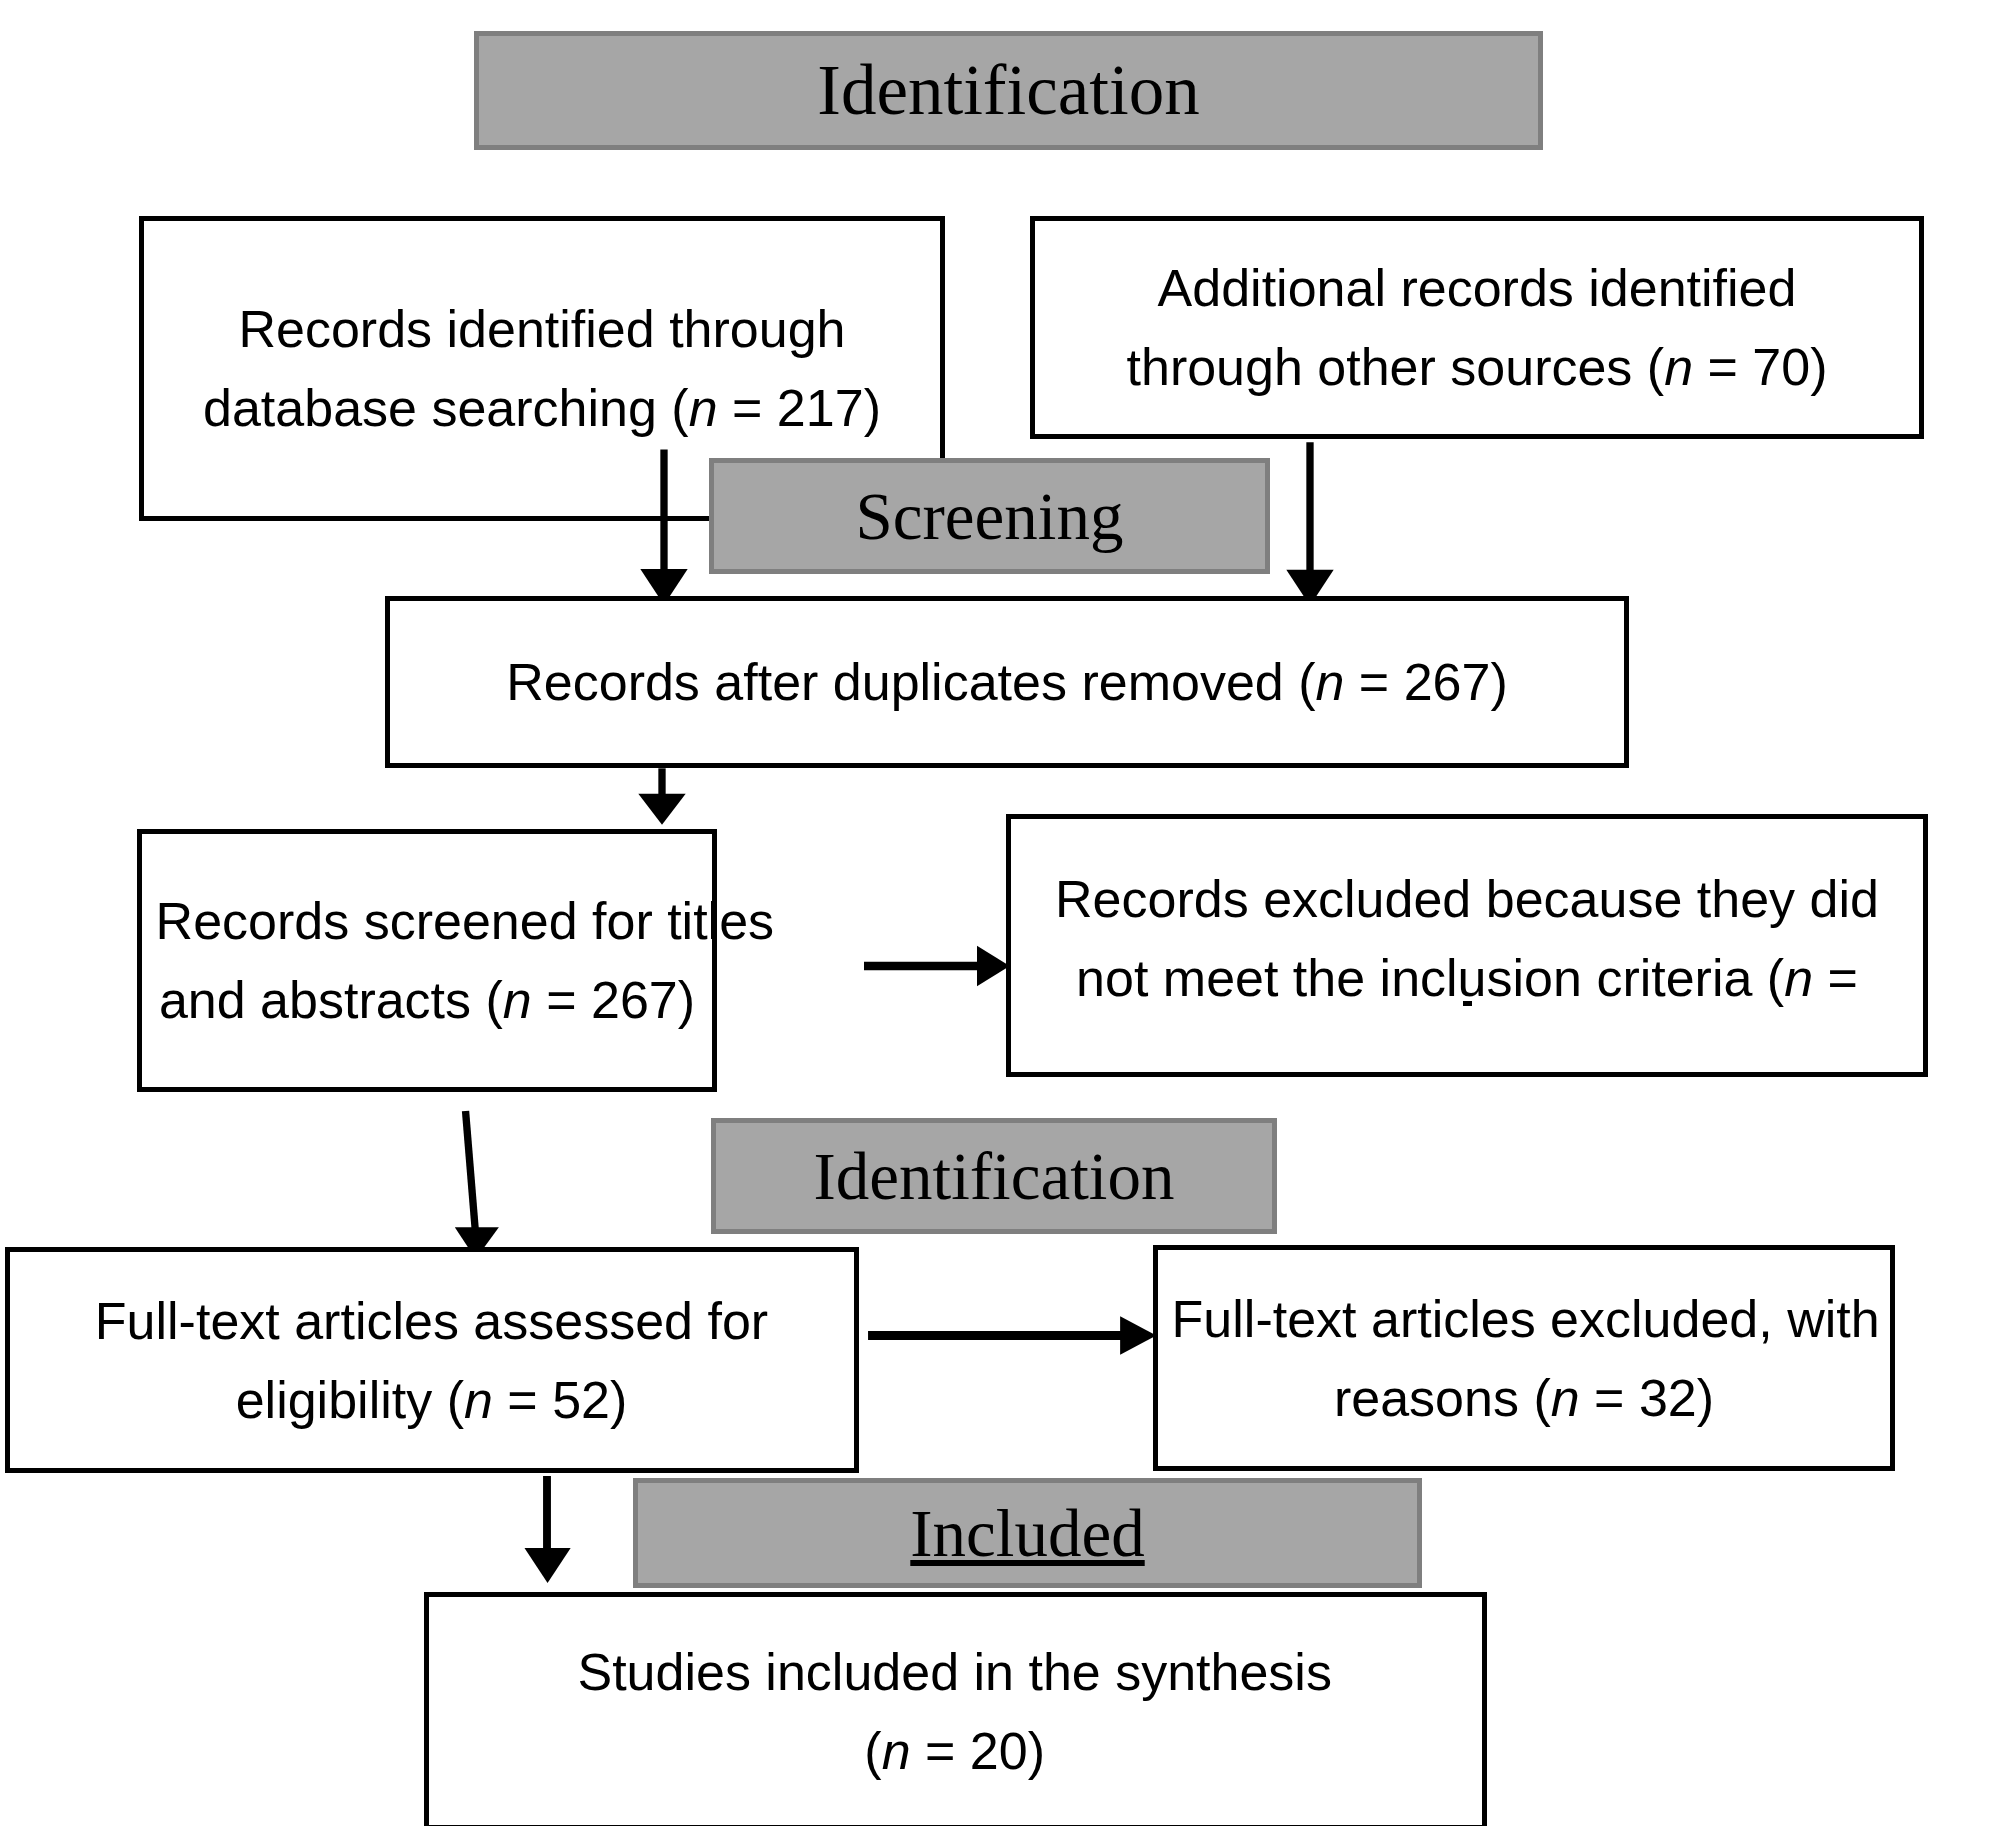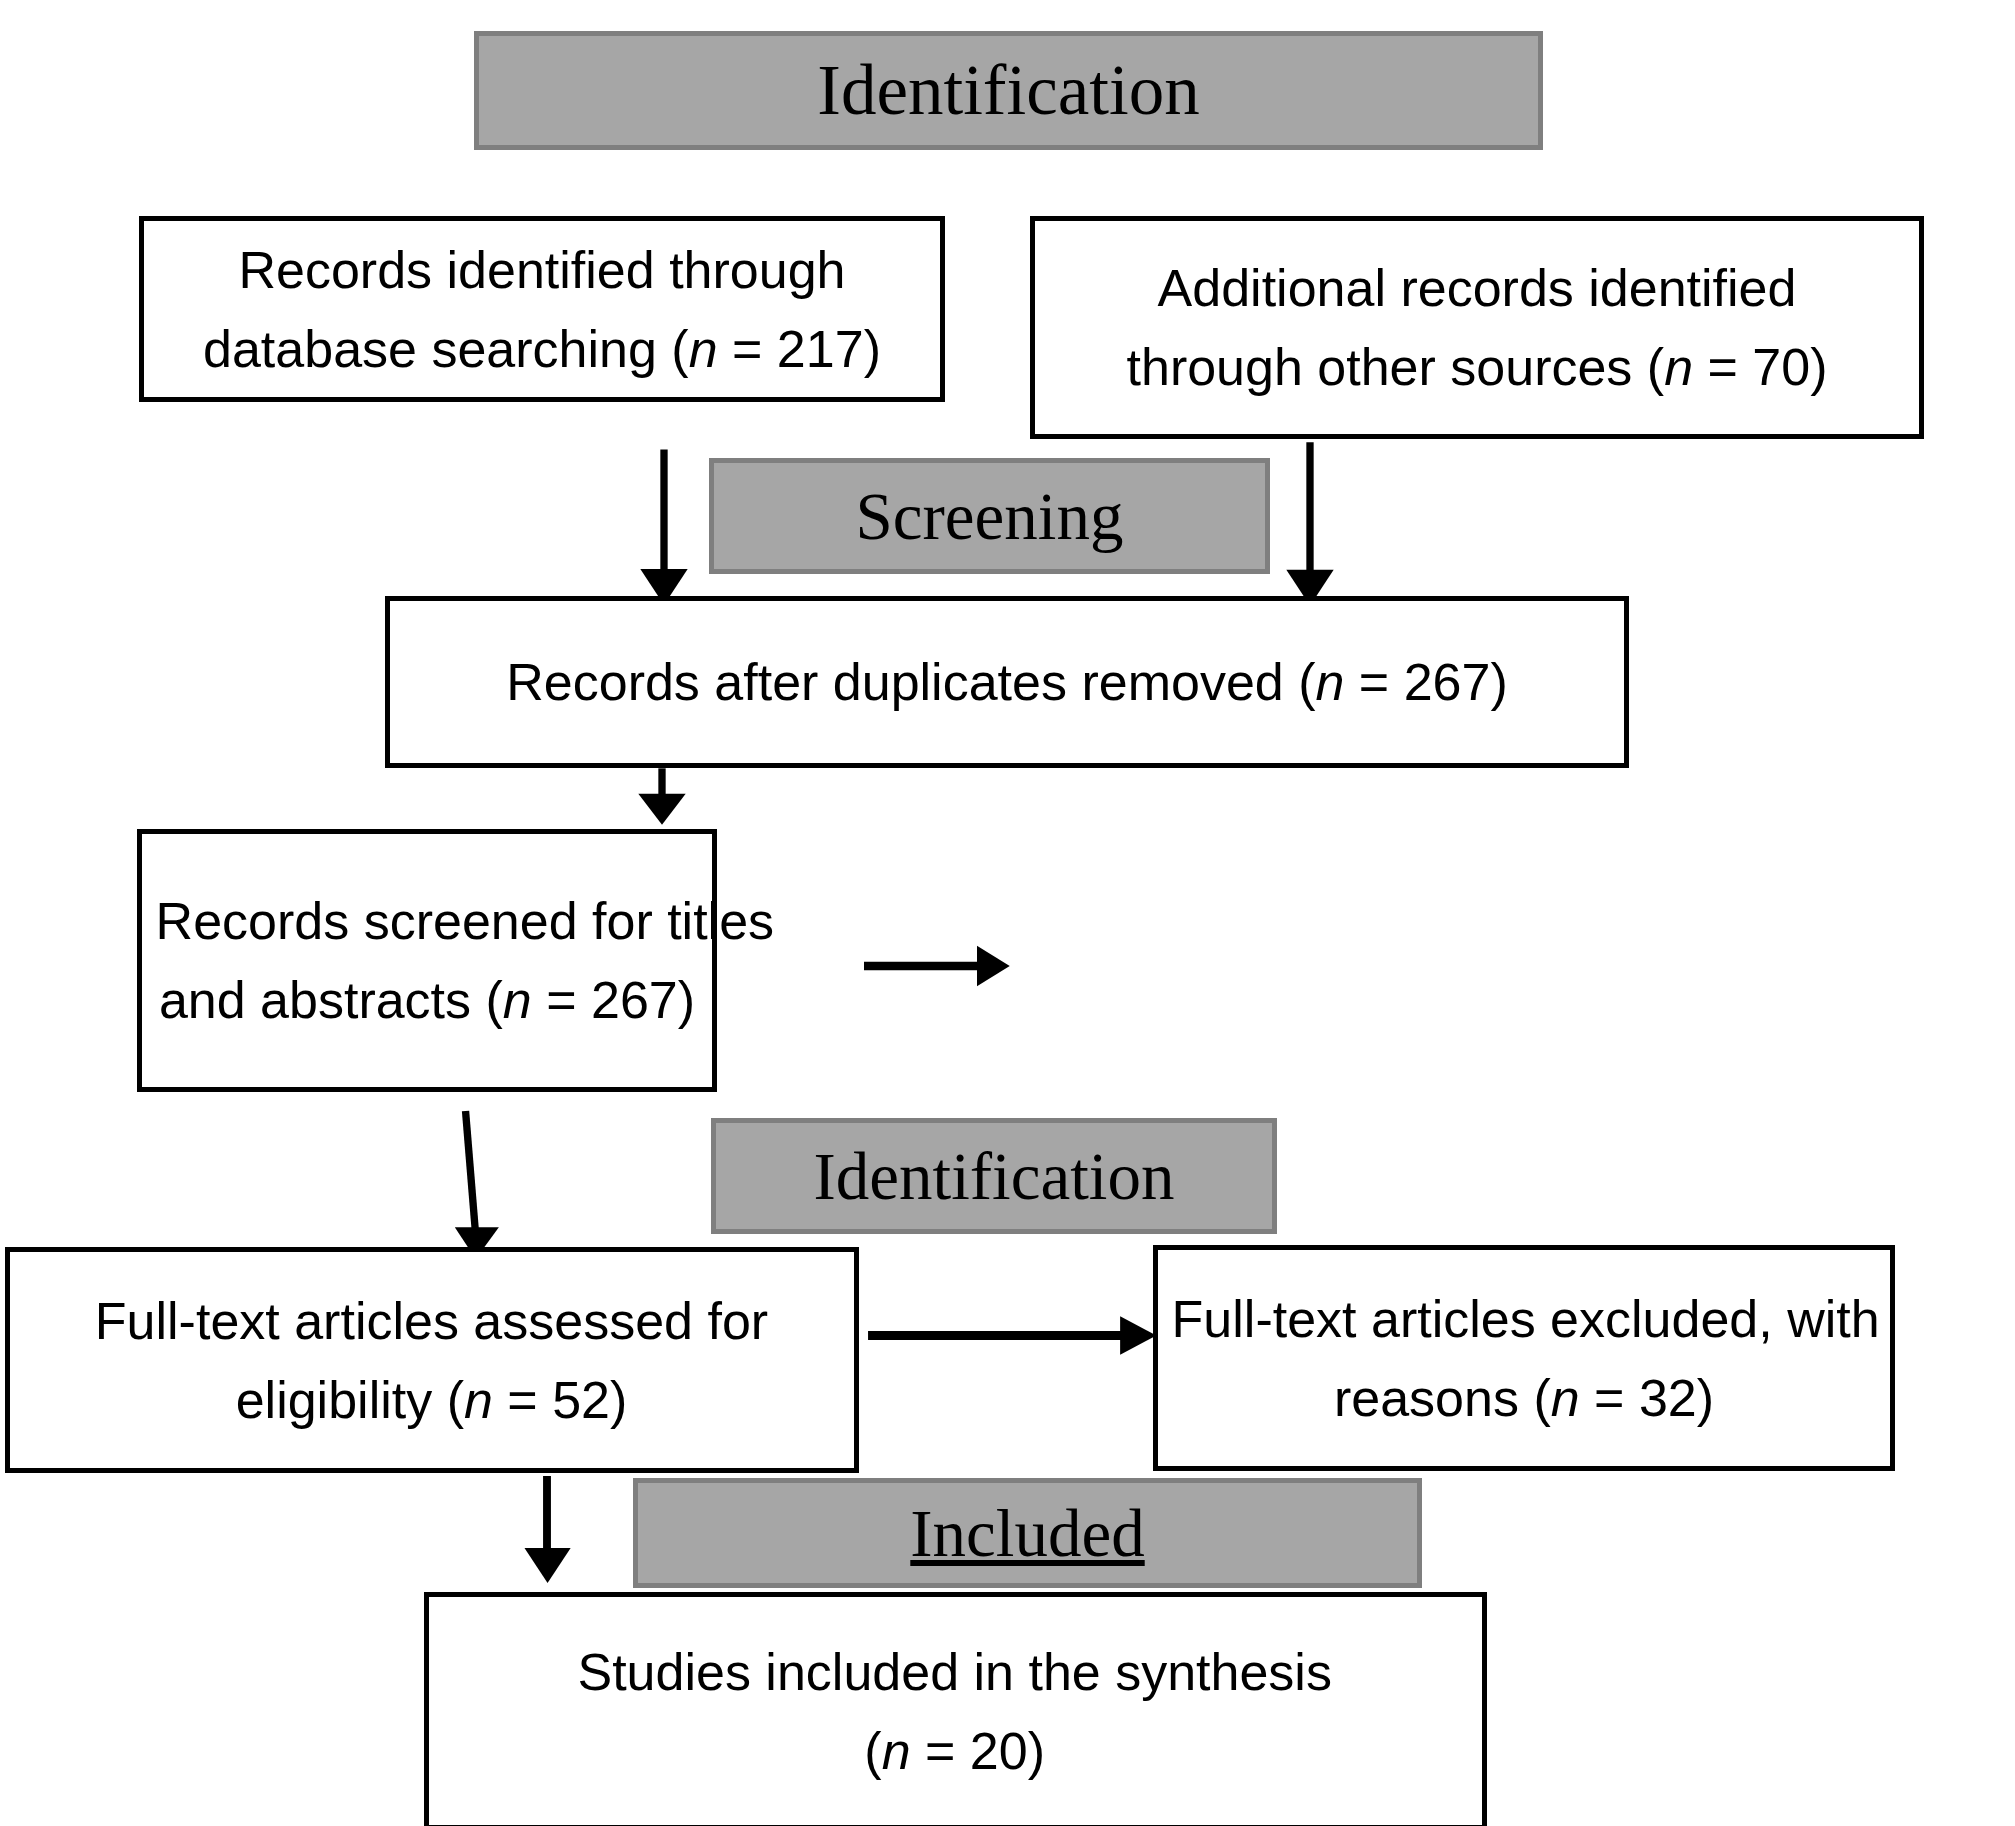--- a/index.html
+++ b/index.html
@@ -69,21 +69,21 @@
 </style>
 </head>
 <body>
 
 <div id="canvas">
 
   <div class="banner" style="left:474px; top:22.6px; width:1069px; height:119px; font-size:71px;">
     <span>Identification</span>
   </div>
 
-  <div class="box" style="left:139px; top:208px; width:806px; height:186px; font-size:52px;">
+  <div class="box" style="left:139px; top:208px; width:806px; height:305px; font-size:52px;">
     <span class="line">Records identified through</span>
     <span class="line"><span>database searching (</span><em class="n">n</em><span> = 217)</span></span>
   </div>
 
   <div class="box" style="left:1030px; top:208px; width:894px; height:223px; font-size:52px;">
     <span class="line">Additional records identified</span>
     <span class="line"><span>through other sources (</span><em class="n">n</em><span> = 70)</span></span>
   </div>
 
   <svg class="conn" style="left:633px; top:441px; width:62px; height:156px;" viewBox="0 0 110 275">
@@ -107,20 +107,25 @@
   <svg class="conn" style="left:631px; top:760px; width:62px; height:57px;" viewBox="0 0 110 100">
     <line x1="55" y1="0" x2="55" y2="48" stroke="#000000" stroke-width="13"></line>
     <polygon points="13,45 97,45 55,100" fill="#000000"></polygon>
   </svg>
 
   <div class="box" style="left:137px; top:821px; width:580px; height:263px; font-size:52px;">
     <span class="line">Records screened for titles</span>
     <span class="line"><span>and abstracts (</span><em class="n">n</em><span> = 267)</span></span>
   </div>
 
+  <div class="box" style="left:1006px; top:806px; width:922px; height:263px; font-size:52px; justify-content:flex-start; padding-top:50px;">
+    <span class="line">Records excluded because they did</span>
+    <span class="line"><span>not meet the inclusion criteria (</span><em class="n">n</em><span> =</span></span>
+    <span class="stray-dot" style="left:50%; margin-left:-4.5px; top:182px;"></span>
+  </div>
 
   <svg class="conn" style="left:864px; top:932px; width:148px; height:52px;" viewBox="0 0 262 92">
     <line x1="0" y1="46" x2="205" y2="46" stroke="#000000" stroke-width="15"></line>
     <polygon points="200,10 200,82 258,46" fill="#000000"></polygon>
   </svg>
 
   <svg class="conn" style="left:450px; top:1103px; width:74px; height:148px;" viewBox="0 0 130 262">
     <line x1="27" y1="0" x2="44" y2="208" stroke="#000000" stroke-width="13"></line>
     <polygon points="8,206 86,206 45,262" fill="#000000"></polygon>
   </svg>

